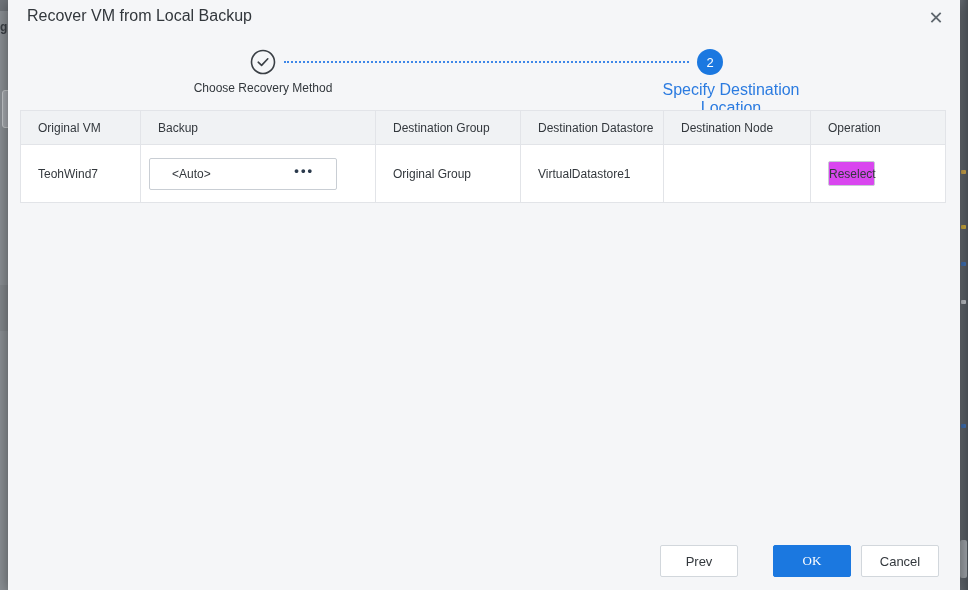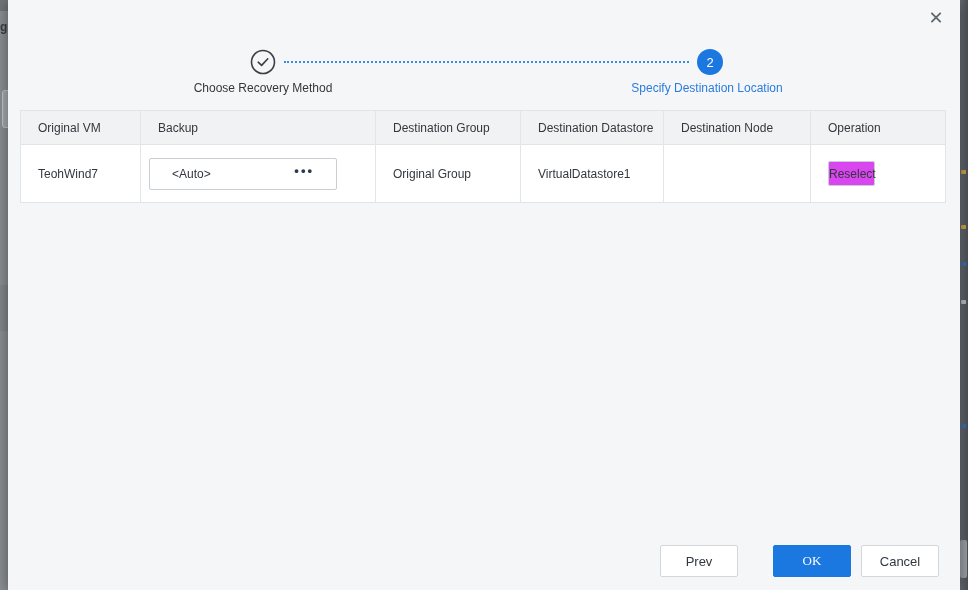--- a/index.html
+++ b/index.html
@@ -54,22 +54,22 @@
     position: absolute; left: 276px; top: 61px; width: 405px; height: 0;
     border-top: 2px dotted #3e87e8;
   }
   .step-circle-active {
     position: absolute; left: 689px; top: 49px; width: 26px; height: 26px;
     background: #1b78e0; border-radius: 50%;
     display: flex; align-items: center; justify-content: center;
     color: #ffffff; font-size: 13px;
   }
   .step-label-active {
-    position: absolute; left: 599px; top: 81px; width: 200px;
-    text-align: center; font-size: 12px; color: #2b7be0;
+    position: absolute; left: 623px; top: 81px; width: 200px;
+    text-align: center; font-size: 16px; color: #2b7be0;
   }
 
   
   .vm-table {
     position: absolute; left: 12px; top: 110px; width: 925px;
     border-collapse: collapse; table-layout: fixed;
     background: #ffffff; font-size: 12px; color: #33383d;
   }
   .vm-table th, .vm-table td {
     border: 1px solid #e2e4e8; text-align: left;
@@ -126,20 +126,21 @@
     <div class="speck sp1"></div>
     <div class="speck sp2"></div>
     <div class="speck sp3"></div>
     <div class="speck sp4"></div>
     <div class="speck sp5"></div>
     <div class="frag frag-bottombox"></div>
   </div>
 
   <div class="dialog">
 
+    <div class="dialog-title">Recover VM from Local Backup</div>
     <div class="close-btn">✕</div>
 
     <div class="step-circle-done">
       <svg width="26" height="26" viewBox="0 0 26 26">
         <circle cx="13" cy="13" r="11.5" fill="none" stroke="#3a3f45" stroke-width="1.6"></circle>
         <path d="M8.2 13.2 L11.6 16.4 L17.8 9.8" fill="none" stroke="#3a3f45" stroke-width="1.6" stroke-linecap="round" stroke-linejoin="round"></path>
       </svg>
     </div>
     <div class="step-label-done">Choose Recovery Method</div>
     <div class="step-connector"></div>

